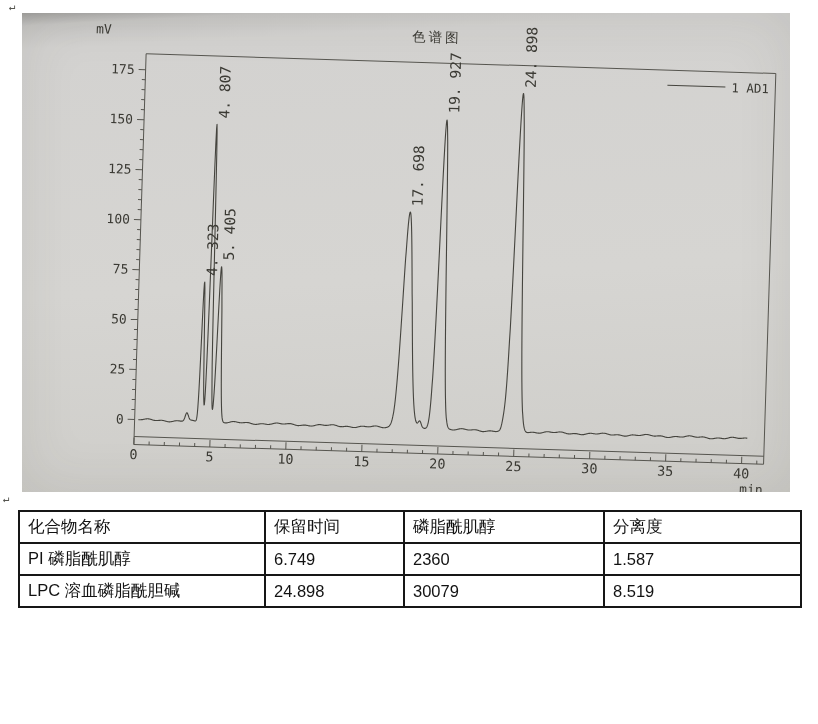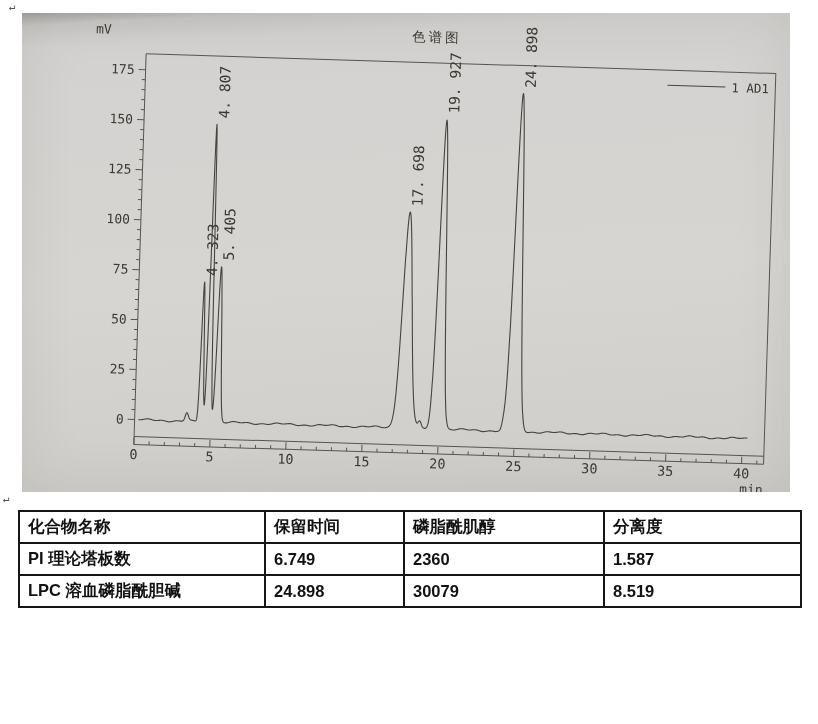--- a/index.html
+++ b/index.html
@@ -20,21 +20,21 @@
   .photo svg{display:block;}
   .ct{font-family:"Liberation Sans",sans-serif;}
   .mono{font-family:"DejaVu Sans Mono",monospace;}
   .comp-table{
     position:absolute;left:18px;top:510px;width:782px;
     border-collapse:collapse;table-layout:fixed;
     font-family:"Liberation Sans",sans-serif;
   }
   .comp-table th,.comp-table td{
     border:2px solid #161616;
-    font-size:16.5px;font-weight:700;color:#121212;
+    font-size:16.5px;font-weight:400;color:#121212;
     text-align:left;padding:2px 8px;height:26px;
     white-space:nowrap;overflow:hidden;
   }
 </style>
 </head>
 <body>
 
 <span class="pilcrow top">↵</span>
 
 <div class="photo">
@@ -168,21 +168,21 @@
   <thead>
       <tr id="tbl-head">
         <th>化合物名称</th>
         <th>保留时间</th>
         <th>磷脂酰肌醇</th>
         <th>分离度</th>
       </tr>
     </thead>
   <tbody id="tbl-body">
       <tr>
-        <td>PI 理论塔板数</td>
+        <td>PI 磷脂酰肌醇</td>
         <td>6.749</td>
         <td>2360</td>
         <td>1.587</td>
       </tr>
       <tr>
         <td>LPC 溶血磷脂酰胆碱</td>
         <td>24.898</td>
         <td>30079</td>
         <td>8.519</td>
       </tr>

